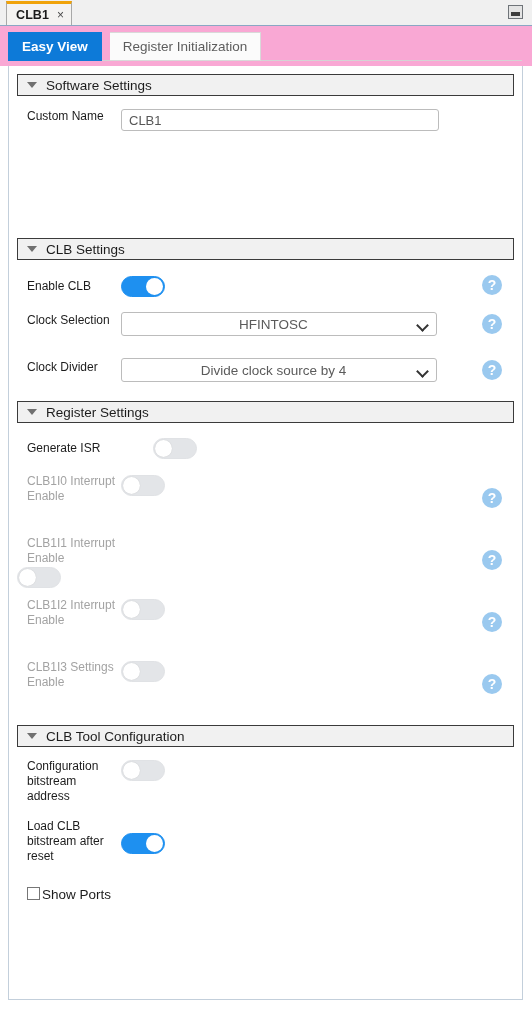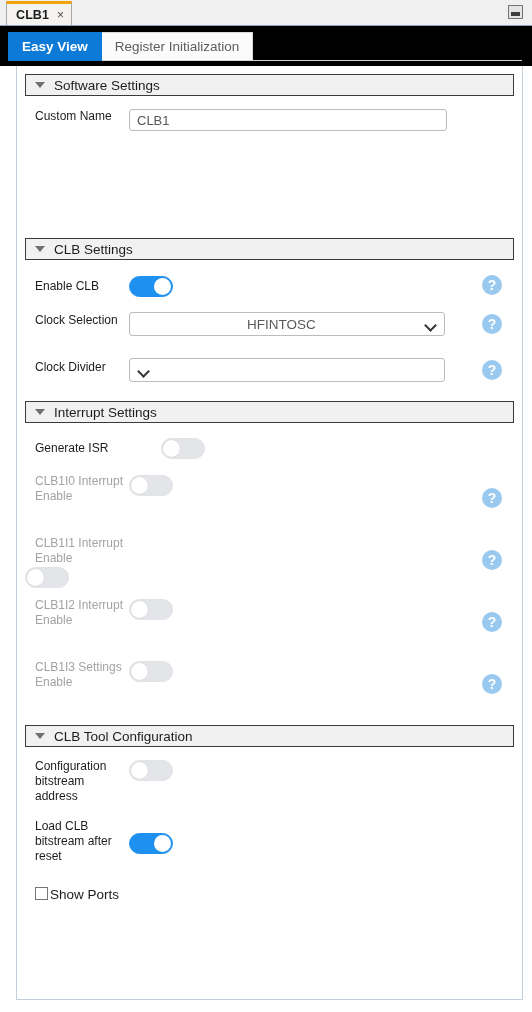--- a/index.html
+++ b/index.html
@@ -81,25 +81,26 @@
     width: 9px;
     height: 4px;
     background: #3d3d3d;
     margin-bottom: 2px;
   }
 
   
   .viewtabs {
     position: relative;
     height: 40px;
-    background: #000000;
+    background: #f9a8d4;
     padding: 6px 0 0 8px;
     box-sizing: border-box;
     display: flex;
     align-items: flex-start;
+    gap: 8px;
   }
   .viewtabs .tabs-underline {
     position: absolute;
     left: 8px;
     right: 10px;
     bottom: 5px;
     height: 1px;
     background: #d4d4d4;
   }
   .vtab {
@@ -122,21 +123,21 @@
   .vtab.inactive {
     background: #fbfbfb;
     color: #5d5d5d;
     border: 1px solid #d9d9d9;
     border-left: none;
   }
 
   
   .panel {
     position: relative;
-    margin: 0 9px 0 16px;
+    margin: 0 9px 0 8px;
     height: 934px;
     border: 1px solid #c3cfdb;
     border-top: none;
     background: #ffffff;
     box-sizing: border-box;
     overflow: hidden;
   }
 
   
   .section-header {
@@ -371,32 +372,33 @@
             <span class="chev"></span>
           </div>
         </div>
         <div class="help-icon" style="top:2px;">?</div>
       </div>
 
       <div class="row" style="margin-top:12px; height:30px;">
         <div class="row-label" style="padding-top:4px;">Clock Divider</div>
         <div class="ctrl" style="padding-top:2px;">
           <div class="select-box">
+            <span class="select-text">Divide clock source by 4</span>
             <span class="chev"></span>
           </div>
         </div>
         <div class="help-icon" style="top:4px;">?</div>
       </div>
 
       <div style="height:8px;"></div>
     </div>
 
     <div class="section-header">
       <span class="caret"></span>
-      <span class="section-title">Interrupt Settings</span>
+      <span class="section-title">Register Settings</span>
     </div>
     <div class="body-area">
 
       <div class="row" style="margin-top:13px; align-items:center; height:24px;gap:32px;">
         <div class="row-label">Generate ISR</div>
         <div class="ctrl">
           <span class="toggle off">
               <span class="knob"></span>
             </span>
         </div>

